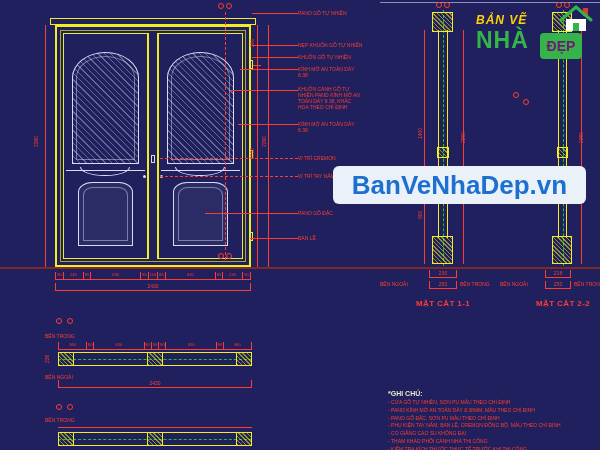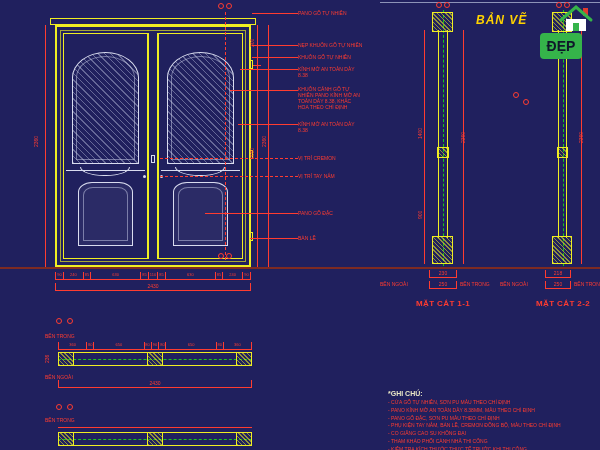--- a/index.html
+++ b/index.html
@@ -48,21 +48,21 @@
   #watermark{display:flex;align-items:center;justify-content:center;
              background:var(--watermark_bg,#eaf1f9);border-radius:6px;z-index:50;}
   #watermark span{color:var(--watermark_text,#1d70d0);font-size:26px;font-weight:bold;}
   #logo{z-index:60;}
   #logo .bv{position:absolute;left:4px;top:8px;color:var(--logo_yellow,#ffd200);
             font-size:12px;font-weight:bold;font-style:italic;letter-spacing:1px;}
   #logo .nha{position:absolute;left:4px;top:22px;color:var(--logo_green,#35b44a);
              font-size:23px;font-weight:800;letter-spacing:1px;}
   #logo .badge{position:absolute;left:68px;top:28px;width:42px;height:26px;border-radius:4px;
                background:var(--logo_green,#35b44a);display:flex;align-items:center;justify-content:center;
-               color:#0f172a;font-size:14px;font-weight:bold;}
+               color:#701a75;font-size:14px;font-weight:bold;}
 </style>
 </head>
 <body>
 
 <div id="canvas">
 
   <div class="abs" style="left:380px;top:2px;width:220px;height:0;border-top:1px solid #8d93b8;"></div>
   <div class="abs" style="left:0;top:267px;width:600px;height:0;border-top:2px solid var(--darkred,#7e2a22);"></div>
 
   <div class="layer">
@@ -248,23 +248,27 @@
     <div style="color:#e9e7c6;font-size:7px;font-weight:bold;margin-bottom:2px;">*GHI CHÚ:</div>
     <div class="note-item">CỬA GỖ TỰ NHIÊN, SƠN PU MÀU THEO CHỈ ĐỊNH</div>
     <div class="note-item">PANO KÍNH MỜ AN TOÀN DÀY 8.38MM, MÀU THEO CHỈ ĐỊNH</div>
     <div class="note-item">PANO GỖ ĐẶC, SƠN PU MÀU THEO CHỈ ĐỊNH</div>
     <div class="note-item">PHỤ KIỆN TAY NẮM, BẢN LỀ, CREMON ĐỒNG BỘ, MÀU THEO CHỈ ĐỊNH</div>
     <div class="note-item">CO GIĂNG CAO SU KHÔNG ĐẠI</div>
     <div class="note-item">THAM KHẢO PHỐI CẢNH NHÀ THI CÔNG</div>
     <div class="note-item">KIỂM TRA KÍCH THƯỚC THỰC TẾ TRƯỚC KHI THI CÔNG</div>
   </div>
 
+  <div id="watermark" class="abs" style="left:333px;top:166px;width:253px;height:38px;">
+    <span>BanVeNhaDep.vn</span>
+  </div>
 
   <div id="logo" class="abs" style="left:472px;top:5px;width:124px;height:58px;">
     <span class="bv">BẢN VẼ</span>
+    <span class="nha">NHÀ</span>
     <span class="badge">ĐẸP</span>
     <svg width="36" height="28" viewBox="0 0 36 28" style="position:absolute;right:2px;top:0;">
       <rect x="25" y="3" width="5" height="8" fill="#e03a2f"></rect>
       <path d="M3 15 L18 2 L33 15" fill="none" stroke="var(--logo_green,#35b44a)" stroke-width="3" stroke-linecap="round"></path>
       <rect x="8" y="14" width="20" height="12" fill="#ffffff"></rect>
       <rect x="15" y="18" width="6" height="8" fill="var(--logo_green,#35b44a)"></rect>
     </svg>
   </div>
 
 </div>

